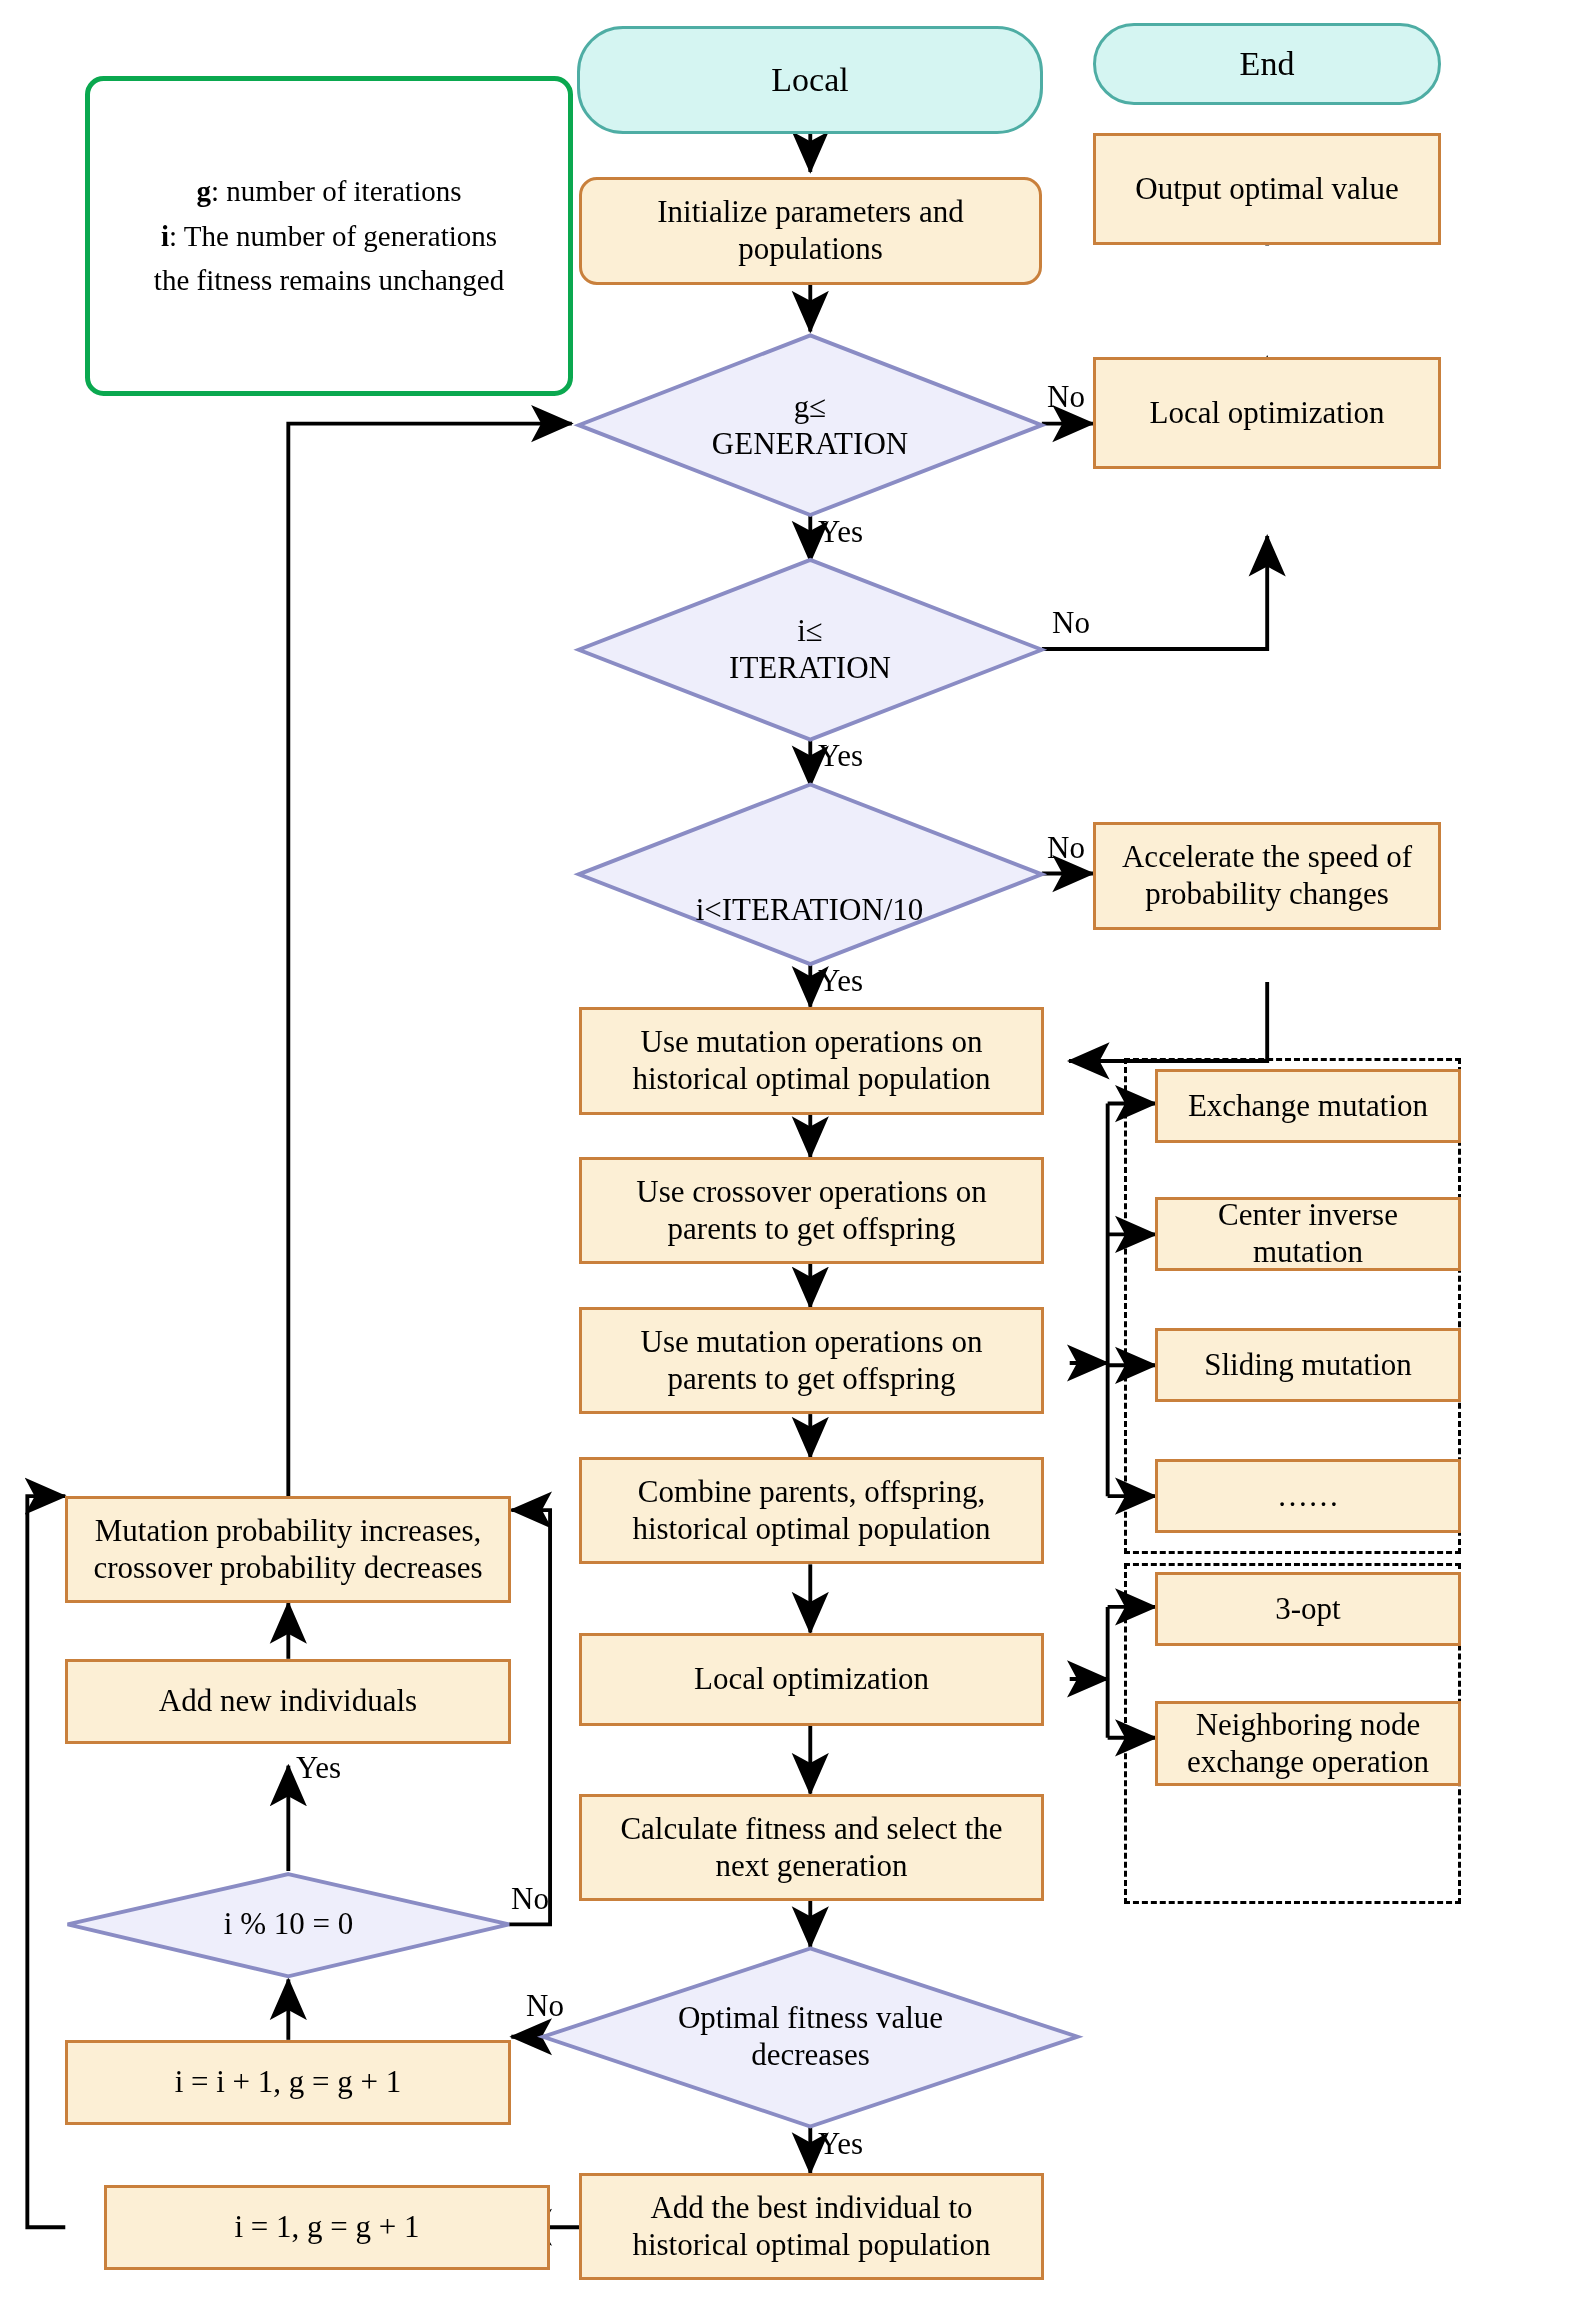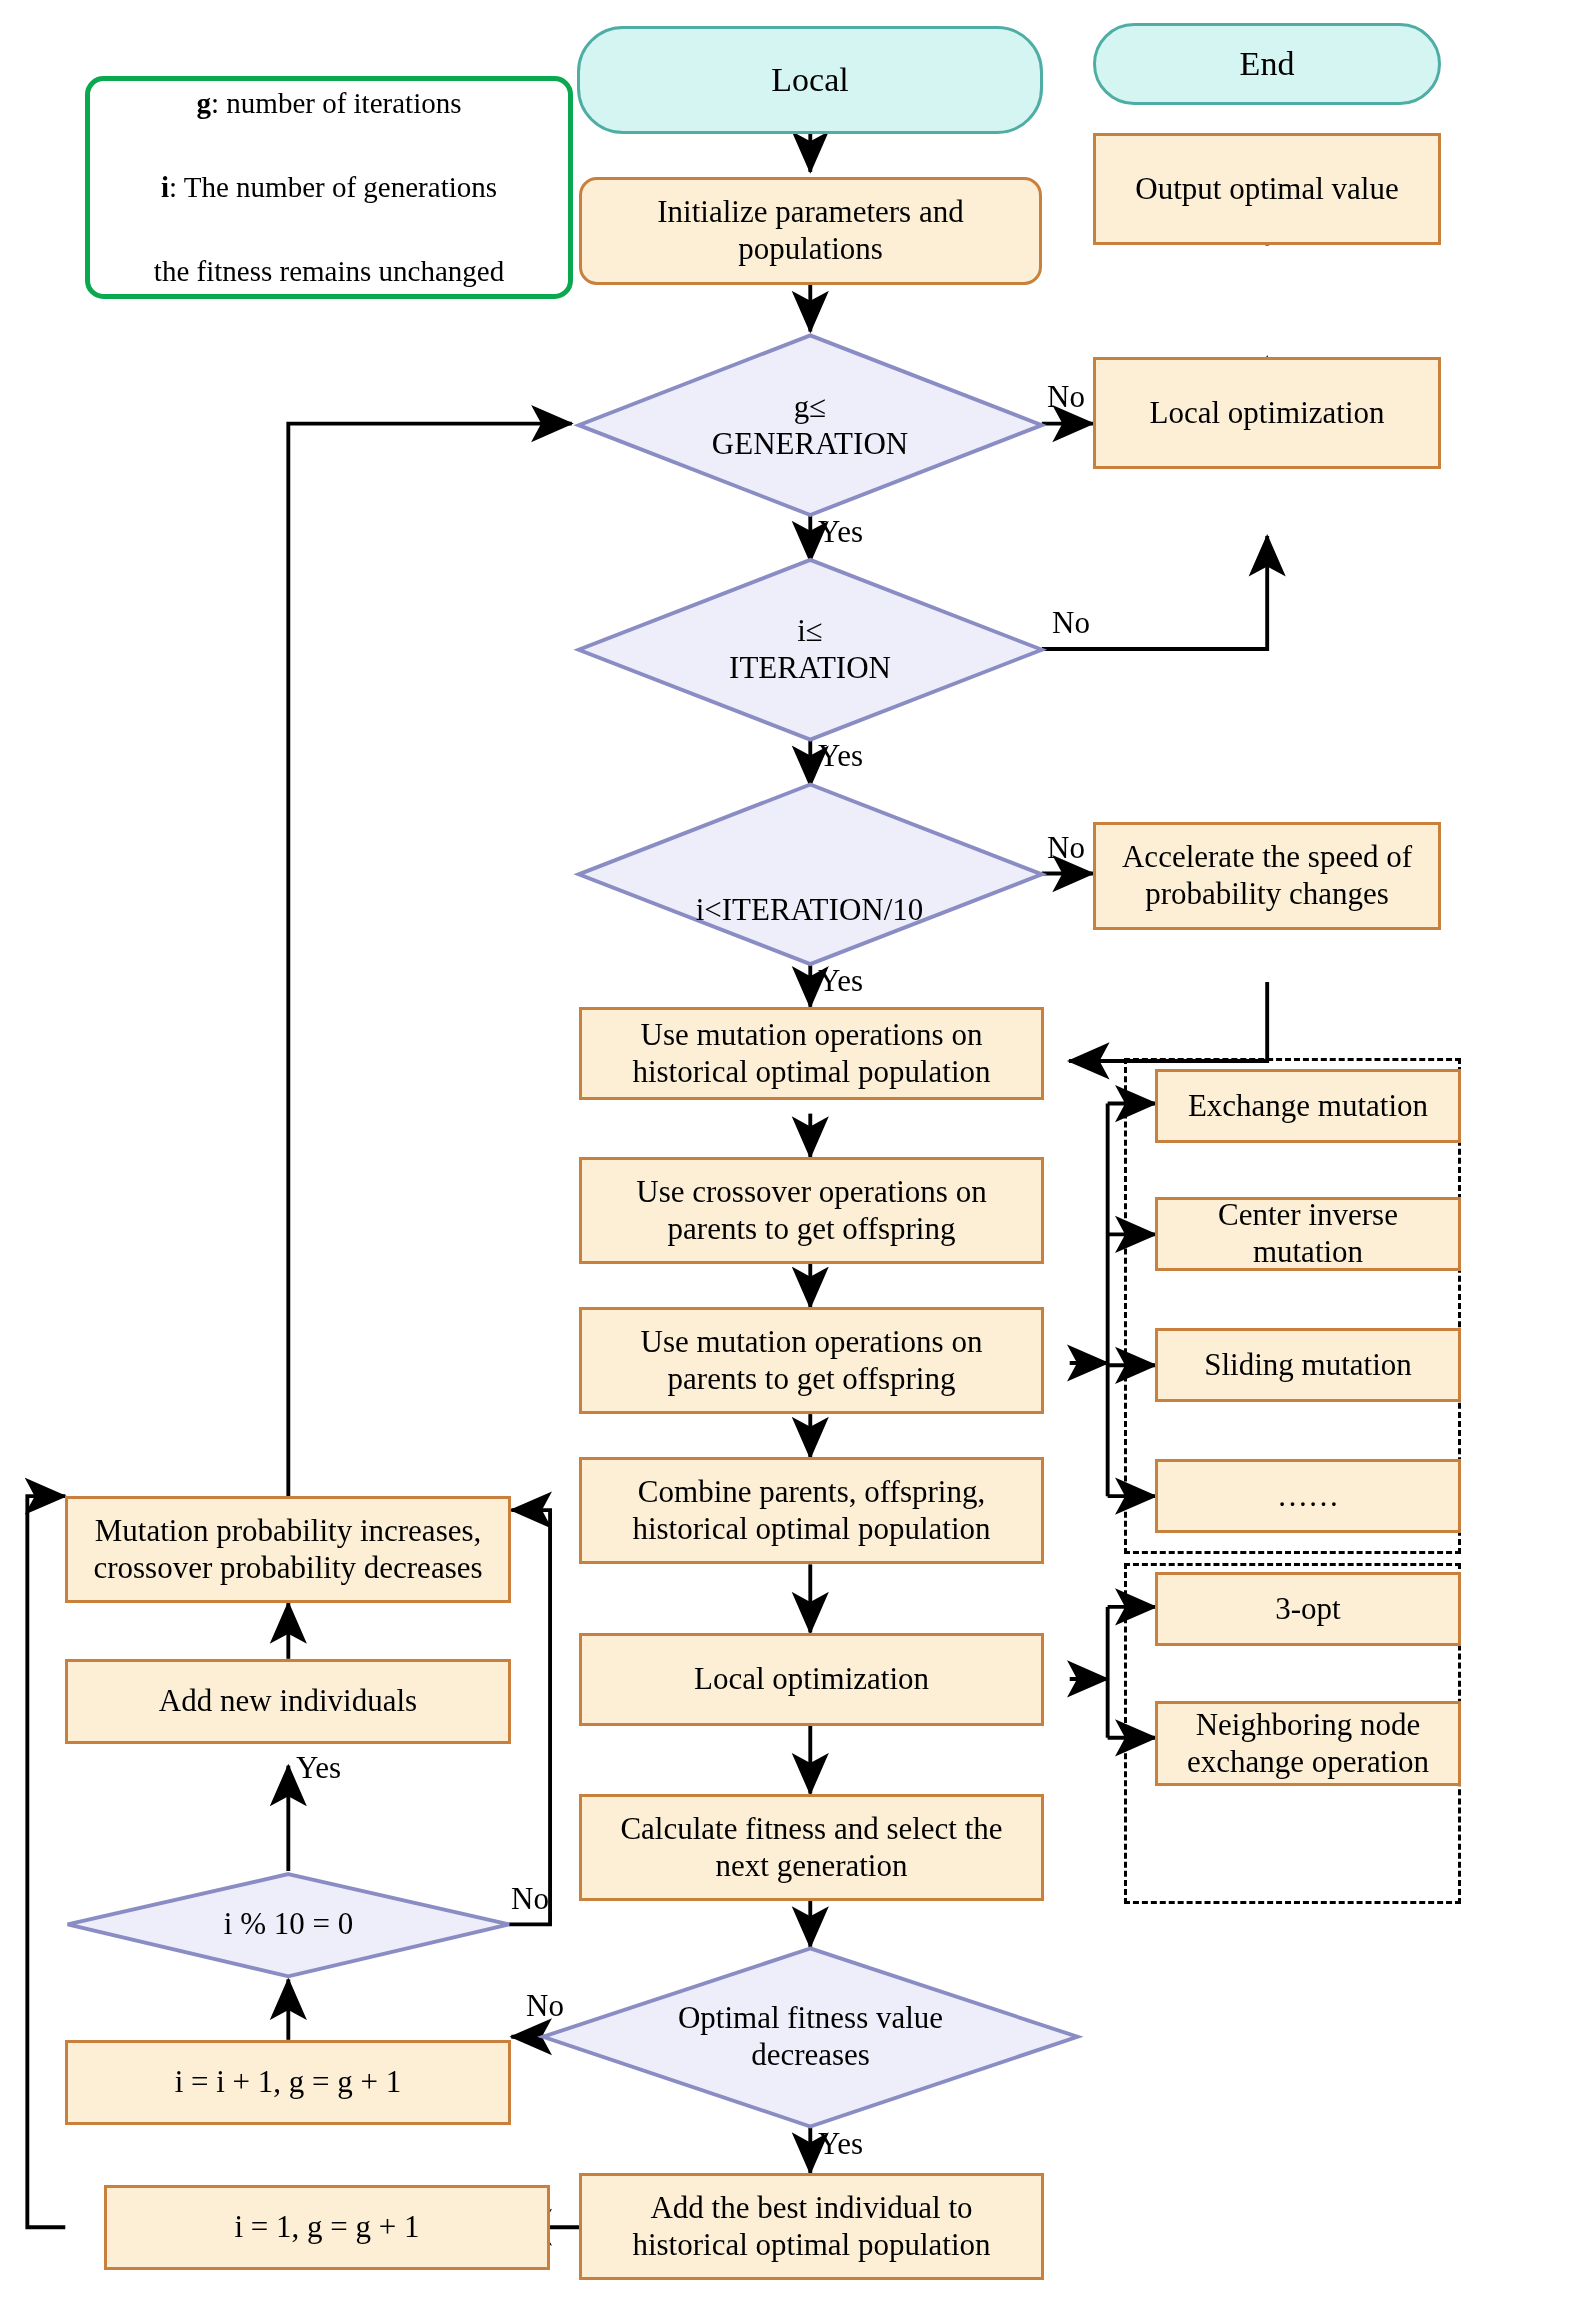--- a/index.html
+++ b/index.html
@@ -105,37 +105,37 @@
 
     <g fill="#eeeefb" stroke="#8a8cc4" stroke-width="5">
       <polygon points="1046,433 1345,549 1046,665 747,549"></polygon>
       <polygon points="1046,723 1345,839 1046,955 747,839"></polygon>
       <polygon points="1046,1013 1345,1129 1046,1245 747,1129"></polygon>
       <polygon points="1046,2516 1391,2630 1046,2746 701,2630"></polygon>
       <polygon points="372,2420 657,2485 372,2552 87,2485"></polygon>
     </g>
   </svg>
 
-  <div class="legend f38" style="left:85px;top:76px;width:488px;height:223px;justify-content:space-between;">
+  <div class="legend f38" style="left:85px;top:76px;width:488px;height:320px;">
     <div>
       <b>g</b><span>: number of iterations</span>
     </div>
     <div>
       <b>i</b><span>: The number of generations</span>
     </div>
     <div>the fitness remains unchanged</div>
   </div>
 
   <div class="node term f44" style="left:577px;top:25.6px;width:466px;height:108px;">Local</div>
 
   <div class="node term f44" style="left:1093px;top:23px;width:348px;height:82px;">End</div>
 
   <div class="node proc f40" style="left:579px;top:177px;width:463px;height:108px;padding:0 18.6px;border-radius:18px;">Initialize parameters and populations</div>
 
-  <div class="node proc f40" style="left:579px;top:1007px;width:465px;height:93px;padding:10px 14px;">Use mutation operations on historical optimal population</div>
+  <div class="node proc f40" style="left:579px;top:1007px;width:465px;height:108px;padding:10px 14px;">Use mutation operations on historical optimal population</div>
 
   <div class="node proc f40" style="left:579px;top:1157px;width:465px;height:107px;padding:0 14px;">Use crossover operations on parents to get offspring</div>
 
   <div class="node proc f40" style="left:579px;top:1307px;width:465px;height:107px;padding:0 14px;">Use mutation operations on parents to get offspring</div>
 
   <div class="node proc f40" style="left:579px;top:1457px;width:465px;height:107px;padding:8px 14px;">Combine parents, offspring, historical optimal population</div>
 
   <div class="node proc f40" style="left:579px;top:1633px;width:465px;height:93px;padding:0 14px;">Local optimization</div>
 
   <div class="node proc f40" style="left:579px;top:1794px;width:465px;height:107px;padding:0 14px;">Calculate fitness and select the next generation</div>

